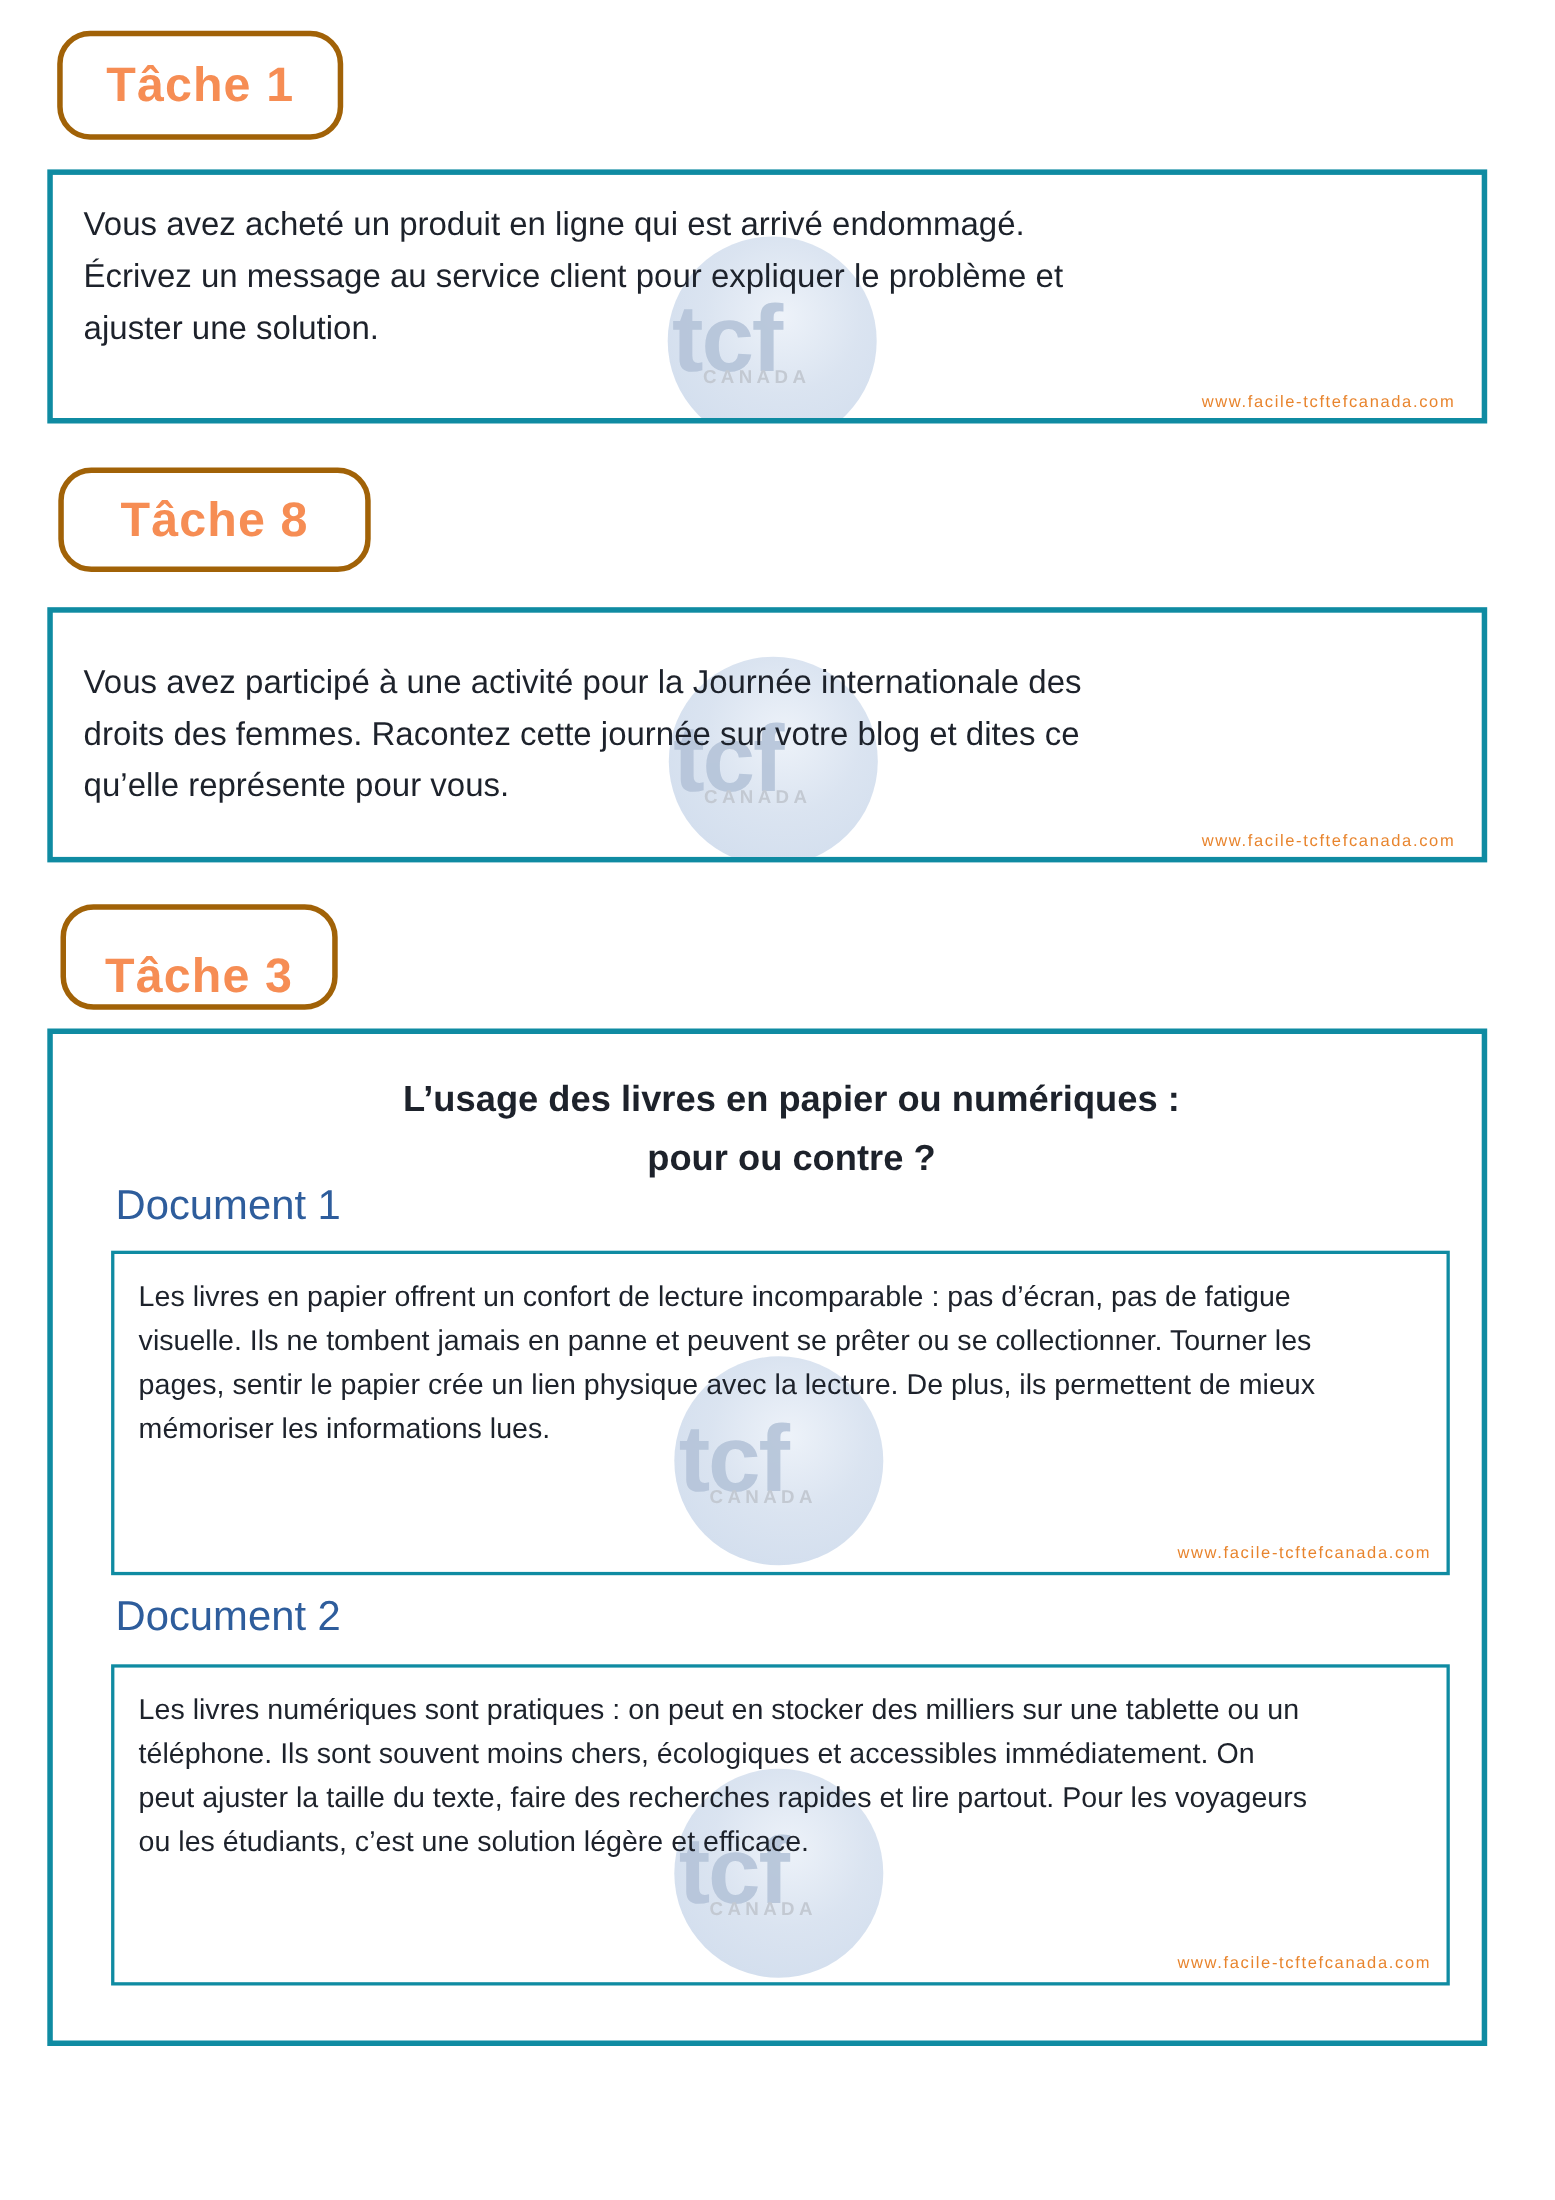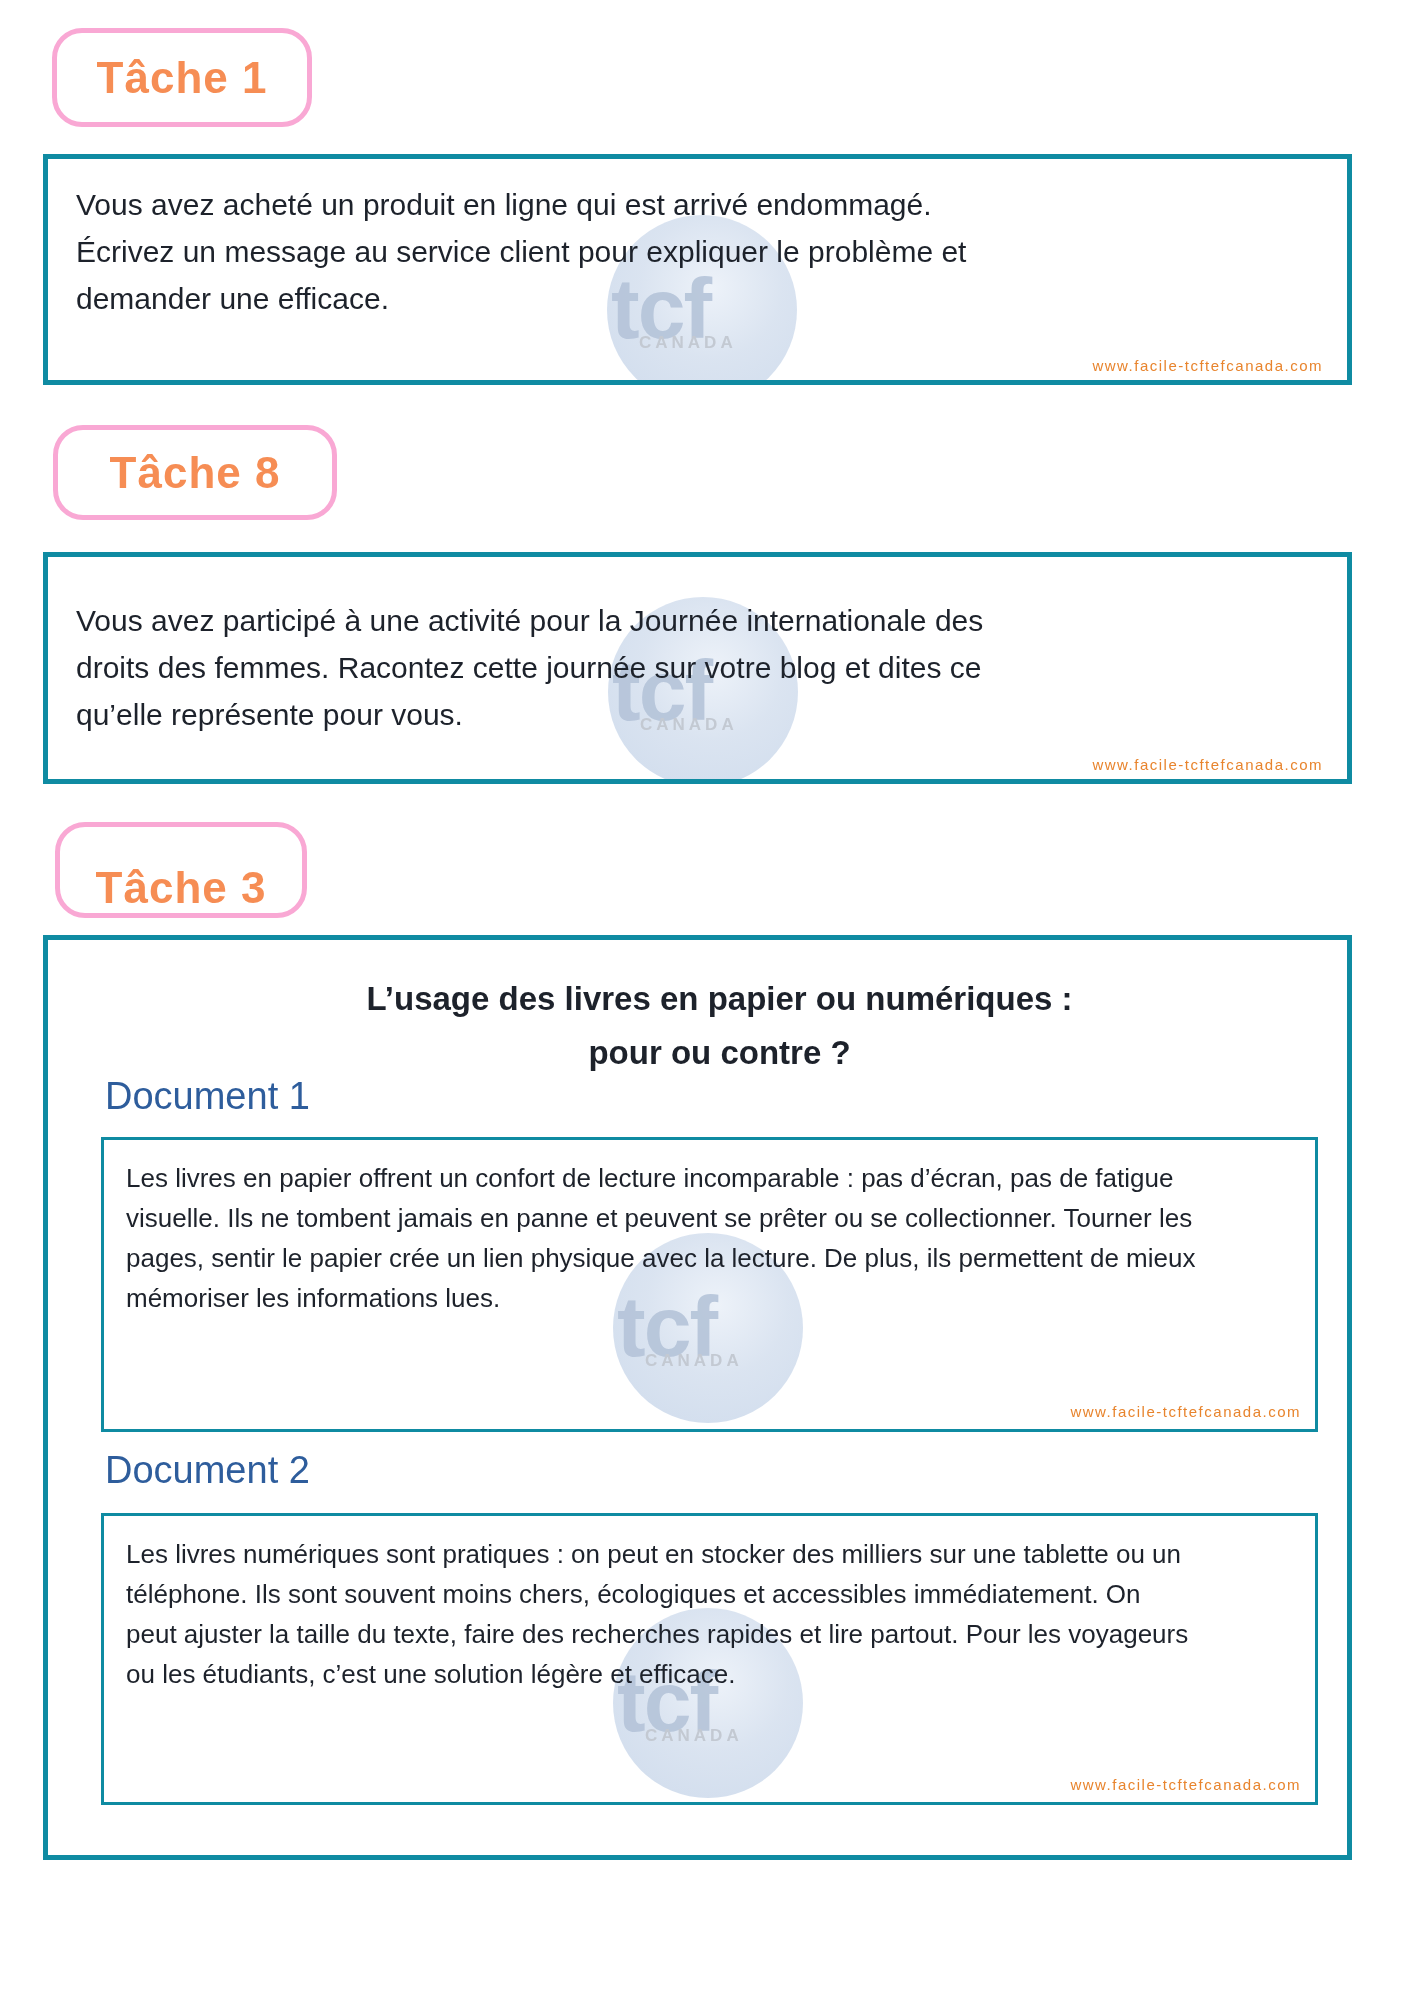--- a/index.html
+++ b/index.html
@@ -7,21 +7,21 @@
   body {
     width:1414px; height:2000px; position:relative;
     font-family:"Liberation Sans", sans-serif;
     color:#1d222b;
   }
   .page { position:absolute; inset:0; overflow:hidden; }
 
   
   .badge {
     position:absolute; background:#fff;
-    border:5px solid #f9a8d4; border-radius:30px;
+    border:5px solid #a16207; border-radius:30px;
     display:flex; align-items:center; justify-content:center;
     font-weight:bold; font-size:44px; color:#f68d54; letter-spacing:1px;
   }
   #badge1 { left:52px;  top:28px;  width:260px; height:99px; }
   #badge2 { left:53px;  top:425px; width:284px; height:95px; }
   #badge3 { left:55px;  top:822px; width:252px; height:96px;align-items:flex-end; }
 
   
   .tbox {
     position:absolute; background:#fff;
@@ -102,21 +102,21 @@
   </div>
   <div class="tbox" id="box1">
     <div class="wm">
       <div class="wm-globe"></div>
       <div class="wm-tcf">tcf</div>
       <div class="wm-canada">CANADA</div>
     </div>
     <p class="task-text">
       <span>Vous avez acheté un produit en ligne qui est arrivé endommagé.</span>
       <span>Écrivez un message au service client pour expliquer le problème et</span>
-      <span>demander une efficace.</span>
+      <span>ajuster une solution.</span>
     </p>
     <div class="url">www.facile-tcftefcanada.com</div>
   </div>
 
   <div class="badge" id="badge2">
     <span>Tâche 8</span>
   </div>
   <div class="tbox" id="box2">
     <div class="wm">
       <div class="wm-globe"></div>

